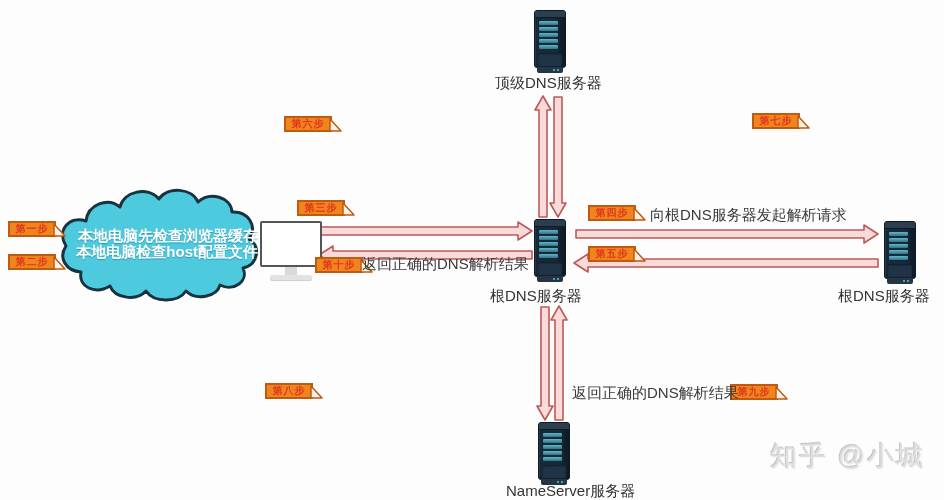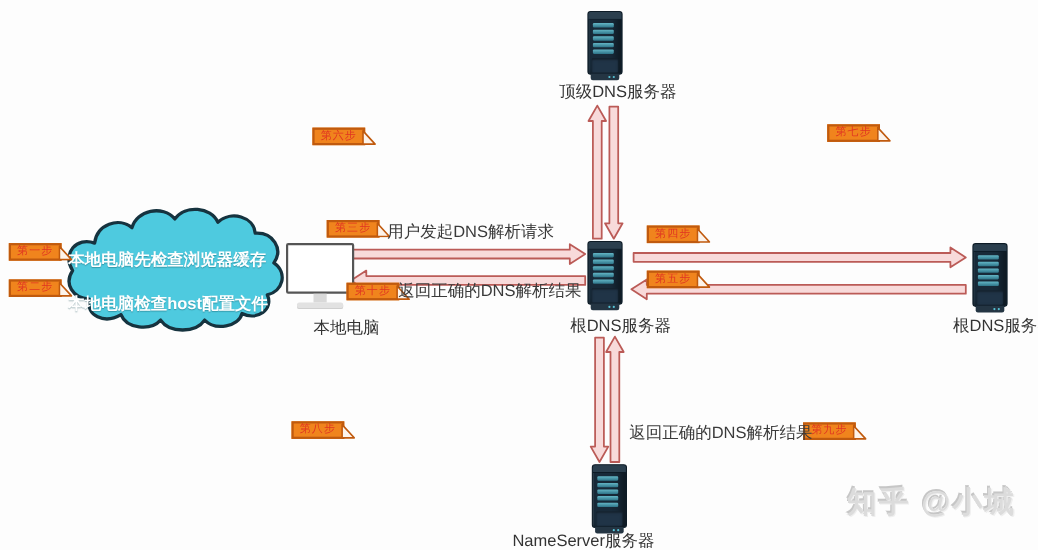--- a/index.html
+++ b/index.html
@@ -4,54 +4,54 @@
 <style>
   html,body{margin:0;padding:0;background:#fdfdfd;}
   .canvas{
     position:relative;width:944px;height:500px;background:#fdfdfd;overflow:hidden;
     font-family:"Liberation Sans","DejaVu Sans",sans-serif;color:var(--text,#3a3a3a);
   }
   svg.layer{position:absolute;left:0;top:0;}
   .arrow{fill:var(--arrow-fill,#f8dada);stroke:var(--arrow-border,#bb5b57);stroke-width:1.6;stroke-linejoin:round;}
   .cloud-path{fill:var(--cloud-fill,#4ecadf);stroke:var(--cloud-border,#16333f);stroke-width:3;stroke-linejoin:round;}
   .cloud-text{
-    position:absolute;width:196px;text-align:left;font-size:15px;font-weight:bold;color:#ffffff;
+    position:absolute;width:196px;text-align:right;font-size:15px;font-weight:bold;color:#ffffff;
     text-shadow:0 1px 1px rgba(0,60,70,.35);white-space:nowrap;
   }
   .tag{
     position:absolute;height:16px;min-width:48px;box-sizing:border-box;
     background:var(--tag-fill,#f0841d);border:2px solid var(--tag-border,#c05a0e);
     display:flex;align-items:center;justify-content:center;
   }
-  .tag .tag-text{font-size:10px;font-weight:normal;color:var(--tag-text,#e03522);letter-spacing:1px;line-height:1;}
+  .tag .tag-text{font-size:10px;font-weight:bold;color:var(--tag-text,#e03522);letter-spacing:1px;line-height:1;}
   .tag svg.fold{position:absolute;right:-12px;bottom:-2px;}
   .tag svg.fold polygon{fill:#fdf3ea;stroke:var(--tag-border,#c05a0e);stroke-width:1.5;stroke-linejoin:round;}
   .flow-text{position:absolute;font-size:15px;color:var(--text,#3a3a3a);white-space:nowrap;}
-  .node-label{position:absolute;font-size:15px;color:#333;text-align:right;white-space:nowrap;}
+  .node-label{position:absolute;font-size:15px;color:#333;text-align:left;white-space:nowrap;}
   
   .monitor{position:absolute;left:260px;top:221px;width:62px;}
   .mon-screen{width:58px;height:42px;background:#ffffff;border:2px solid #555;border-radius:2px;}
   .mon-neck{width:12px;height:8px;margin:0 auto;background:#d9d9d9;}
   .mon-base{width:42px;height:5px;margin:0 auto;background:#e2e2e2;border-radius:2px;box-shadow:0 1px 0 #cfcfcf;}
   
   .server{
     position:absolute;width:32px;height:58px;box-sizing:border-box;
     background:var(--server-body,#182a39);border:1px solid #0d1b26;border-radius:3px;
     box-shadow:inset -5px 0 7px rgba(0,0,0,.4), inset 1px 1px 0 rgba(255,255,255,.08);
   }
   .srv-top{height:6px;background:#2b3f4e;border-bottom:1px solid #0d1b26;border-radius:2px 2px 0 0;}
   .srv-bays{padding:3px 7px 1px 4px;}
   .srv-bays i{display:block;height:4px;margin-bottom:2px;border-radius:1px;
     background:linear-gradient(180deg,#63b6c6,var(--server-stripe,#2e7488));}
   .srv-panel{height:13px;margin:1px 3px 1px 3px;background:#203447;border-radius:1px;box-shadow:inset 0 1px 2px rgba(0,0,0,.5);}
   .srv-base{height:6px;margin:0 2px;background:#243543;border-radius:0 0 2px 2px;
     display:flex;justify-content:flex-end;align-items:center;gap:2px;padding-right:4px;box-sizing:border-box;}
   .srv-base b{width:2px;height:2px;background:#58c5d8;border-radius:50%;}
   .watermark{
-    position:absolute;left:770px;top:438px;font-size:27px;font-weight:bold;letter-spacing:2px;
+    position:absolute;left:770px;top:438px;font-size:27px;font-weight:normal;letter-spacing:2px;
     color:var(--watermark,#dcdcdc);text-shadow:1px 1px 0 #efefef,-1px -1px 0 #c6c6c6;white-space:nowrap;
   }
 </style>
 </head>
 <body>
 
 <div class="canvas">
 
   <svg class="layer" width="944" height="500">
     <polygon class="arrow" points="310,227 518,227 518,222 532,231 518,240 518,235 310,235"></polygon>
@@ -66,28 +66,27 @@
 
   <svg class="layer" style="left:50px;top:182px" width="216" height="122" viewBox="0 0 216 122">
     <path class="cloud-path" d="M 16,64
       C 6,48 20,33 36,39 C 38,22 58,15 70,25 C 74,9 98,4 109,17
       C 118,4 142,6 148,20 C 160,9 181,15 182,30 C 198,29 208,44 199,57
       C 212,66 207,83 193,86 C 199,99 184,110 170,103 C 167,115 146,119 136,109
       C 128,121 104,121 96,109 C 87,119 65,117 60,104 C 45,113 28,105 31,90
       C 16,89 8,76 16,64 Z"></path>
   </svg>
   <div class="cloud-text" style="left:62px;top:227px">本地电脑先检查浏览器缓存</div>
-  <div class="cloud-text" style="left:62px;top:267px">本地电脑检查host配置文件</div>
+  <div class="cloud-text" style="left:62px;top:243px">本地电脑检查host配置文件</div>
 
   <div class="monitor">
     <div class="mon-screen"></div>
     <div class="mon-neck"></div>
     <div class="mon-base"></div>
   </div>
-  <div class="node-label" style="left:237px;top:289px;width:108px">本地电脑</div>
 
   <div class="server" style="left:534px;top:10px">
     <div class="srv-top"></div>
     <div class="srv-bays">
         <i></i>
         <i></i>
         <i></i>
         <i></i>
         <i></i>
       </div>
@@ -141,21 +140,21 @@
         <i></i>
         <i></i>
         <i></i>
       </div>
     <div class="srv-panel"></div>
     <div class="srv-base">
         <b></b>
         <b></b>
       </div>
   </div>
-  <div class="node-label" style="left:465px;top:482px;width:130px">NameServer服务器</div>
+  <div class="node-label" style="left:506px;top:482px;width:130px">NameServer服务器</div>
 
   <div class="tag" style="left:8px;top:221px">
     <span class="tag-text">第一步</span>
     <svg class="fold" width="13" height="14">
         <polygon points="1,1 12,13 1,13"></polygon>
       </svg>
   </div>
   <div class="tag" style="left:8px;top:254px">
     <span class="tag-text">第二步</span>
     <svg class="fold" width="13" height="14">
@@ -204,18 +203,18 @@
         <polygon points="1,1 12,13 1,13"></polygon>
       </svg>
   </div>
   <div class="tag" style="left:730px;top:384px">
     <span class="tag-text">第九步</span>
     <svg class="fold" width="13" height="14">
         <polygon points="1,1 12,13 1,13"></polygon>
       </svg>
   </div>
 
-  <div class="flow-text" style="left:352px;top:201px">用户发起DNS解析请求</div>
   <div class="flow-text" style="left:362px;top:255px">返回正确的DNS解析结果</div>
+  <div class="flow-text" style="left:650px;top:206px">向根DNS服务器发起解析请求</div>
   <div class="flow-text" style="left:572px;top:384px">返回正确的DNS解析结果</div>
 
   <div class="watermark">知乎 @小城</div>
 </div>
 
 </body></html>

